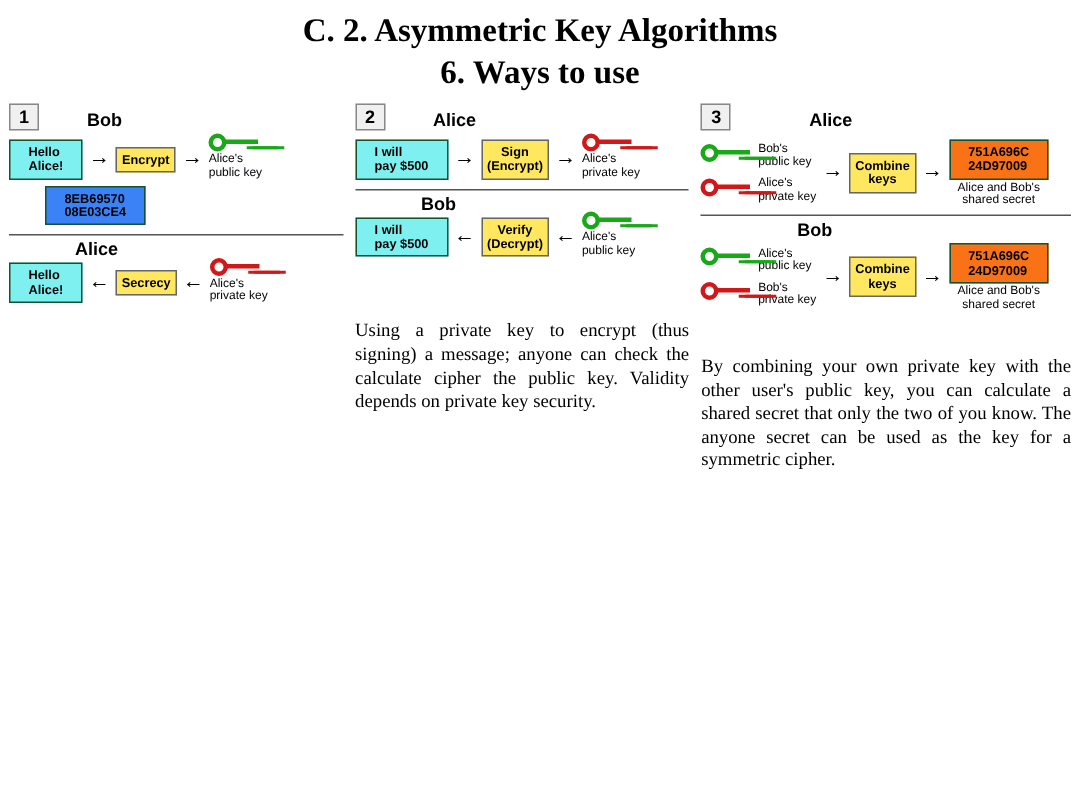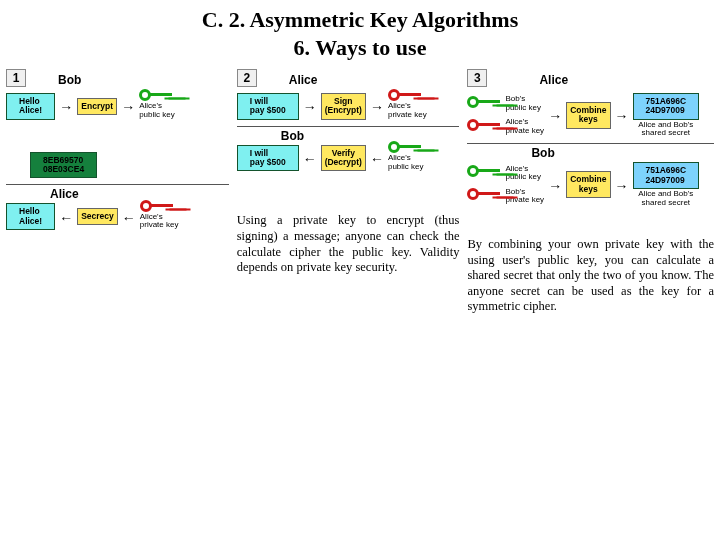--- a/index.html
+++ b/index.html
@@ -63,22 +63,22 @@
   .paper {
     border: 1px solid #14532d;
     font-family: Arial, sans-serif;
     font-size: 8.5px;
     font-weight: bold;
     padding: 3px 12px;
     line-height: 1.1;
     min-width: 44px;
   }
   .paper.cyan { background: #7ff0f0; }
-  .paper.lime { background: #15803d; margin-top: 28px; }
-  .paper.magenta { background: #7dd3fc; }
+  .paper.lime { background: #3b82f6; }
+  .paper.magenta { background: #f97316; }
   .opbox {
     background: #ffe860;
     border: 1px solid #666;
     font-family: Arial, sans-serif;
     font-size: 8.5px;
     font-weight: bold;
     padding: 3px 3px;
     text-align: center;
     line-height: 1.1;
     min-width: 40px;
@@ -270,17 +270,17 @@
 keys</div>
       <span class="arrow">→</span>
       <div style="display:flex;flex-direction:column;align-items:center;gap:1px">
         <div class="paper magenta" style="white-space:pre-line">751A696C
 24D97009</div>
         <span class="keylabel" style="white-space:pre-line;text-align:center">Alice and Bob's
 shared secret</span>
       </div>
     </div>
     <div class="caption" style="margin-top:28px">
-      <span>By combining your own private key with the using user's public key, you can calculate a </span><span class="ital">shared secret</span><span> that only the two of you know. The anyone secret can be used as the key for a symmetric cipher.</span>
+      <span>By combining your own private key with the other user's public key, you can calculate a </span><span class="ital">shared secret</span><span> that only the two of you know. The anyone secret can be used as the key for a symmetric cipher.</span>
     </div>
   </div>
 
 </div>
 
 </body></html>

